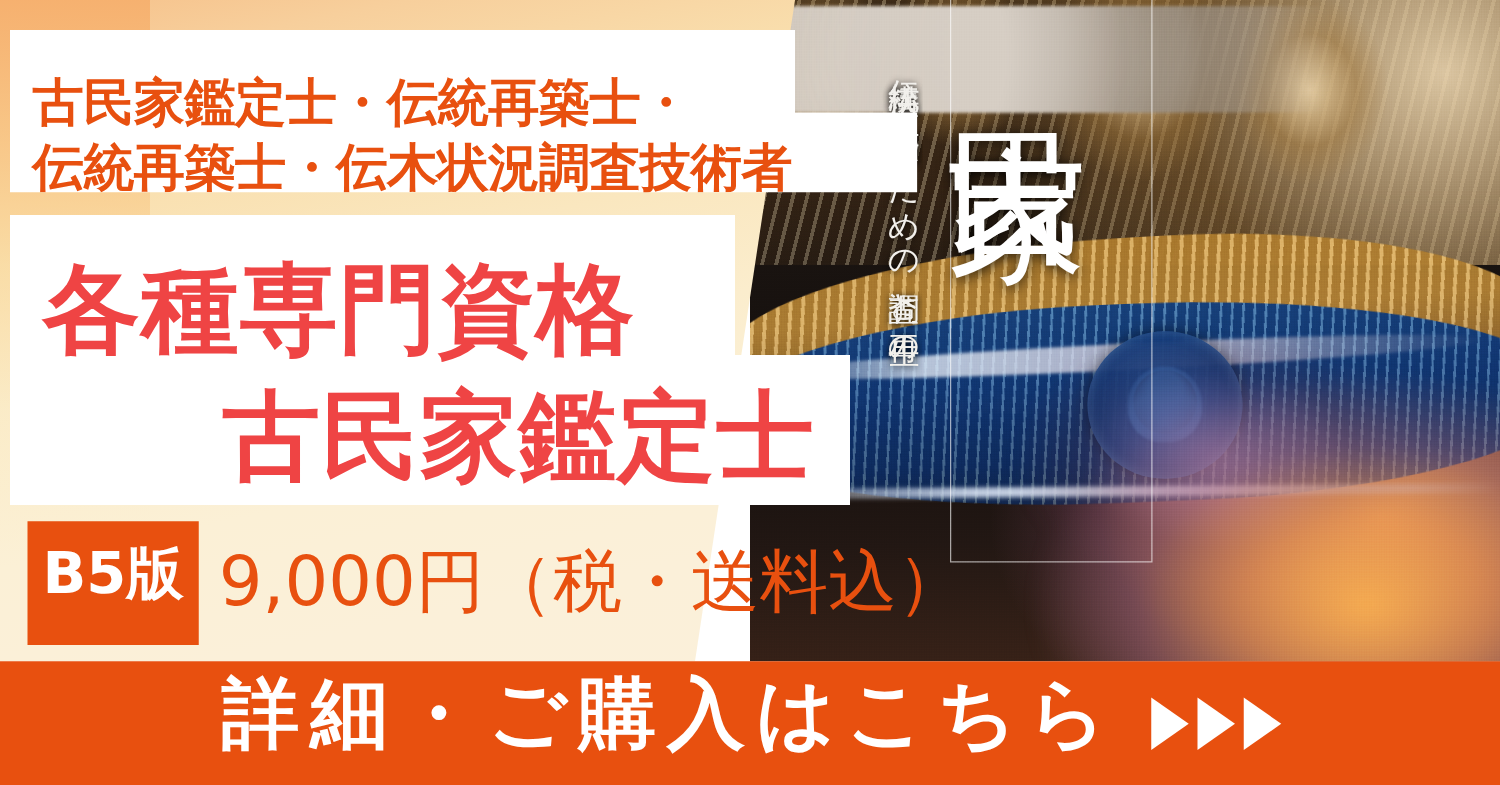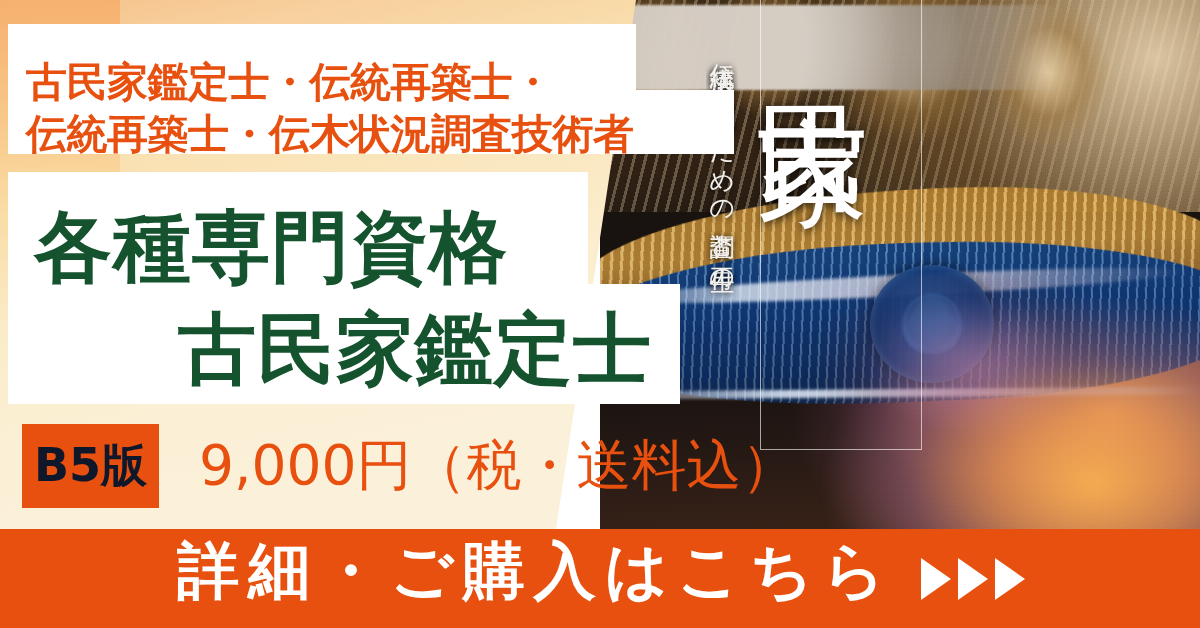--- a/index.html
+++ b/index.html
@@ -268,52 +268,52 @@
     position: absolute;
     left: 8px;
     top: 172px;
     width: 672px;
     height: 232px;
     background: #ffffff;
     clip-path: polygon(0 0, 580px 0, 580px 112px, 672px 112px, 672px 232px, 0 232px);
   }
   .title-line {
     position: absolute;
-    color: #14532d;
+    color: #ef4444;
     font-family: "DejaVu Sans", "Liberation Sans", sans-serif;
     font-weight: 700;
     font-size: 78px;
     letter-spacing: 1px;
     white-space: nowrap;
   }
   .title-line-1 { left: 26px; top: 24px; }
   .title-line-2 { left: 170px; top: 126px; }
 
   
   .price-row {
     position: absolute;
     left: 22px;
     top: 423px;
     display: flex;
     align-items: center;
     height: 86px;
   }
   .badge-size {
     background: #e8500f;
-    color: #0f172a;
+    color: #ffffff;
     font-family: "DejaVu Sans", "Liberation Sans", sans-serif;
     font-weight: 700;
     font-size: 46px;
     line-height: 1;
-    padding: 18px 12px 20px 12px;
+    padding: 18px 12px 35px 12px;
     letter-spacing: 0px;
     white-space: nowrap;
   }
   .price-text {
-    margin-left: 40px;
+    margin-left: 16px;
     color: #e8500f;
     font-family: "DejaVu Sans", "Liberation Sans", sans-serif;
     font-weight: 400;
     font-size: 55px;
     letter-spacing: 0px;
     white-space: nowrap;
   }
 
   
   .cta-bar {

